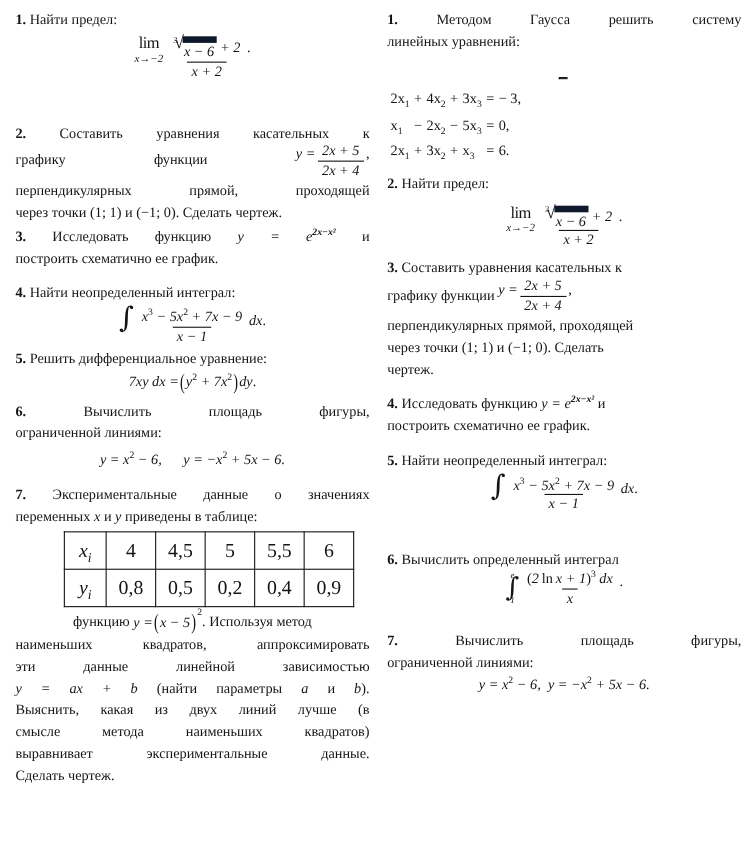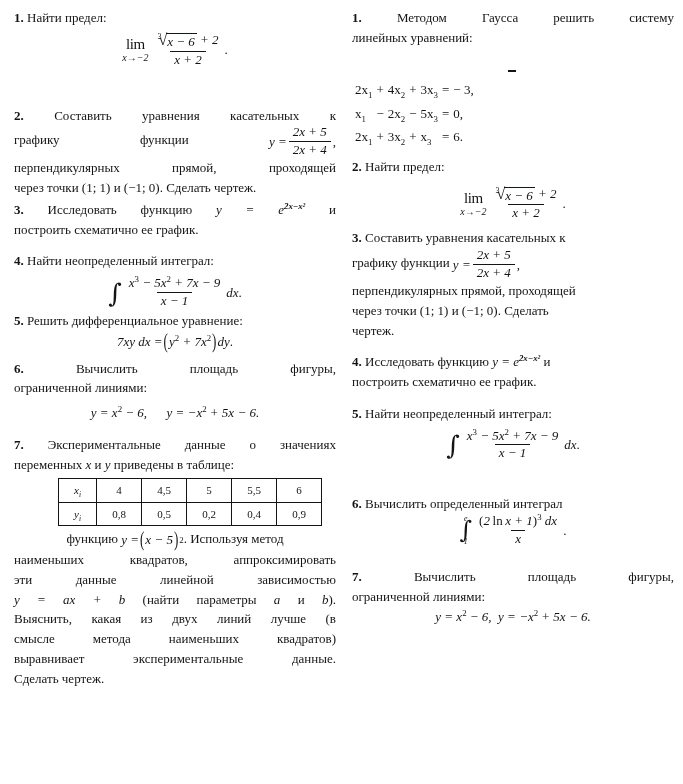--- a/index.html
+++ b/index.html
@@ -56,21 +56,20 @@
   .math {
     font-family: "Liberation Serif", "DejaVu Serif", serif;
     font-style: italic;
     white-space: nowrap;
   }
   .math .op, .math .num-lit, .math .paren {
     font-style: normal;
   }
   .mrow {
     display: inline-flex;
-    align-items: center;
     vertical-align: middle;
   }
   .frac {
     display: inline-flex;
     flex-direction: column;
     align-items: center;
     vertical-align: middle;
     margin: 0 2px;
     line-height: 1.15;
   }
@@ -109,21 +108,21 @@
     z-index: 2;
   }
   .radical .rsign {
     font-size: 16px;
     font-style: normal;
     line-height: 1;
     position: relative;
     top: -1px;
   }
   .radical .rbody {
-    border-top: 1px solid #0f172a;
+    border-top: 6px solid #0f172a;
     padding: 1px 2px 0 1px;
     margin-left: -1px;
   }
 
   
   .intsign {
     font-size: 26px;
     font-style: normal;
     line-height: 0.6;
     vertical-align: middle;
@@ -172,21 +171,21 @@
     display: inline-block;
     transform: scaleY(1.55);
     transform-origin: center;
     margin: 0 1px;
   }
 
   
   .dtable {
     border-collapse: collapse;
     margin: 4px 0 3px 44px;
-    font-size: 11px;
+    font-size: 18px;
   }
   .dtable td {
     border: 1px solid #141414;
     text-align: center;
     padding: 3px 2px;
     min-width: 45px;
     height: 19px;
     box-sizing: border-box;
     font-family: "Liberation Serif", "DejaVu Serif", serif;
   }

